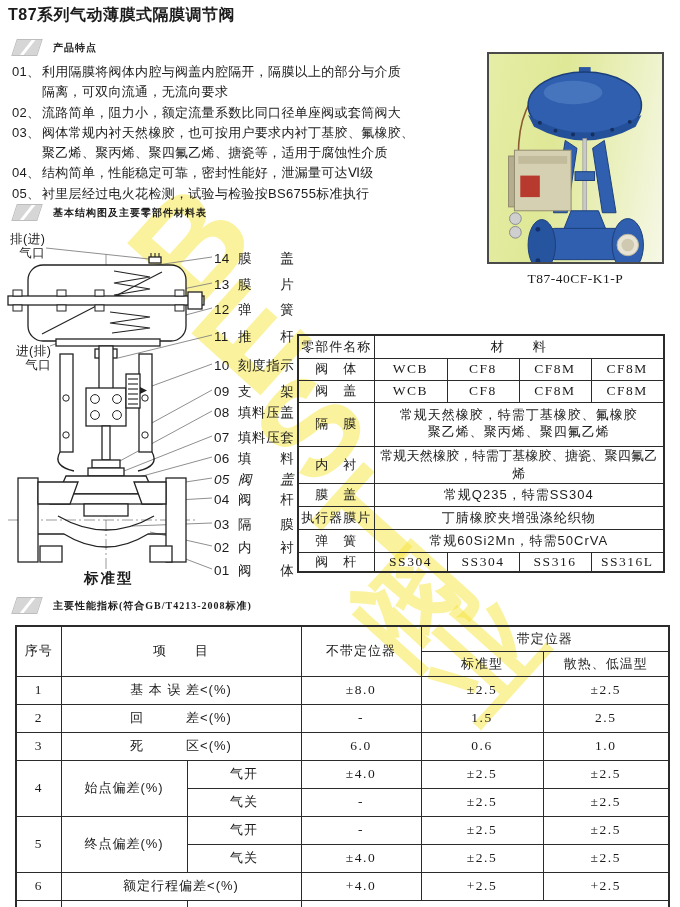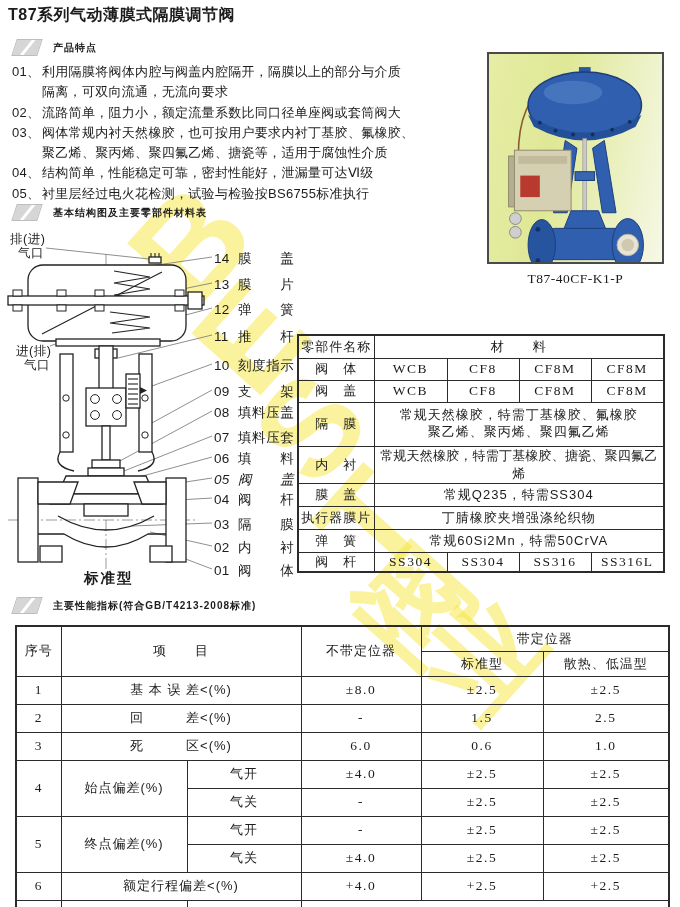--- a/index.html
+++ b/index.html
@@ -14,21 +14,21 @@
   .title{position:absolute;left:8px;top:5px;font-size:16px;font-weight:bold;letter-spacing:.5px;}
 
   .sech{position:absolute;display:flex;align-items:center;gap:13px;font-size:10px;font-weight:bold;letter-spacing:1px;}
   .sicon{width:24px;height:15px;transform:skewX(-18deg);background:linear-gradient(115deg,#d6d6d6 44%,#ffffff 48%,#ffffff 56%,#d6d6d6 60%);border:.5px solid #bdbdbd;}
 
   .features{position:absolute;left:12px;top:62px;width:468px;font-size:13px;line-height:20.3px;letter-spacing:.3px;}
   .fitem{display:flex;}
   .fnum{width:30px;flex:none;}
   .ftext{flex:1;}
 
-  .airlbl{position:absolute;font-size:12.5px;line-height:14px;letter-spacing:.5px;}
+  .airlbl{position:absolute;font-size:12.5px;line-height:14px;letter-spacing:.5px;text-align:right;}
   .airlbl .in2{padding-left:8px;}
 
   .plabel{position:absolute;left:214px;width:82px;font-size:13.5px;letter-spacing:.2px;}
   .pnum{display:inline-block;width:24px;}
   .pname{display:inline-block;width:56px;text-align:justify;text-align-last:justify;}
 
   .typelbl{position:absolute;left:84px;top:569px;font-size:14.5px;font-weight:bold;letter-spacing:2px;}
 
   .photo{position:absolute;left:487px;top:52px;width:177px;height:212px;box-sizing:border-box;border:2px solid #4a4a4a;background:linear-gradient(100deg,#e6eda6 0%,#dfe896 38%,#f6f8e6 100%);}
   .caption{position:absolute;left:487px;top:271px;width:177px;text-align:center;font-family:"Liberation Serif",serif;font-size:13.5px;letter-spacing:.5px;}
@@ -313,21 +313,21 @@
       <tr style="height:16px">
         <td>阀　杆</td>
         <td class="tv">SS304</td>
         <td class="tv">SS304</td>
         <td class="tv">SS316</td>
         <td class="tv">SS316L</td>
       </tr>
     </tbody>
       </table>
 
-    <div class="sech" style="left:14px;top:597px;">
+    <div class="sech" style="left:14px;top:597px;font-family:Liberation Serif, serif;">
       <div class="sicon"></div>
       <span>主要性能指标(符合GB/T4213-2008标准)</span>
     </div>
 
     <table class="ptable">
       <colgroup>
           <col style="width:45px">
           <col style="width:126px">
           <col style="width:114px">
           <col style="width:120px">

